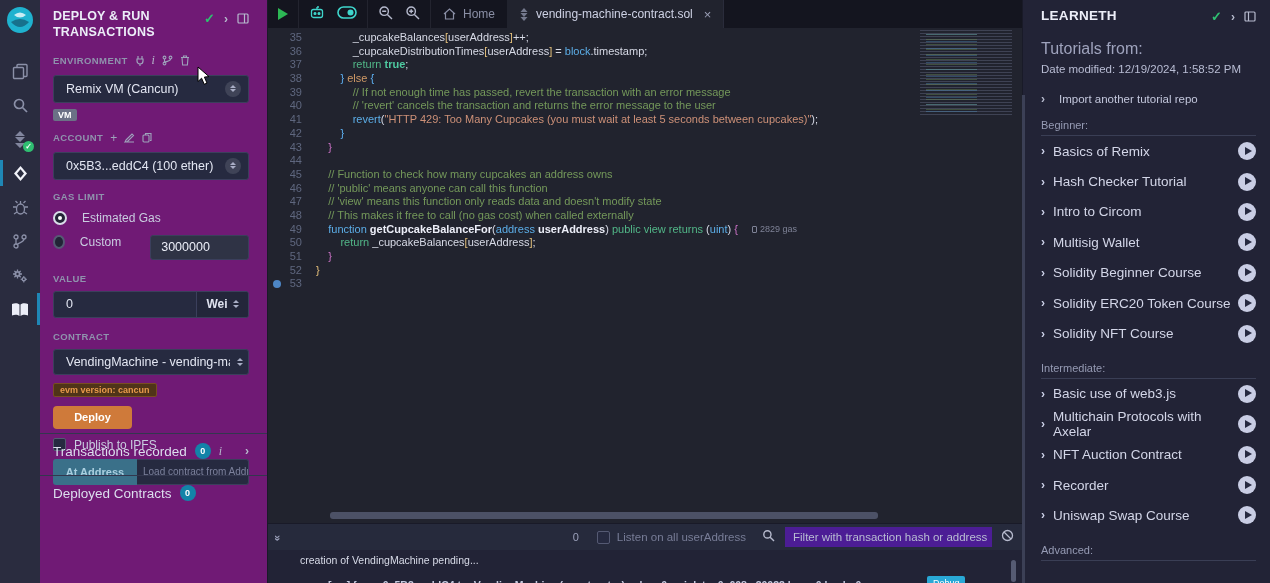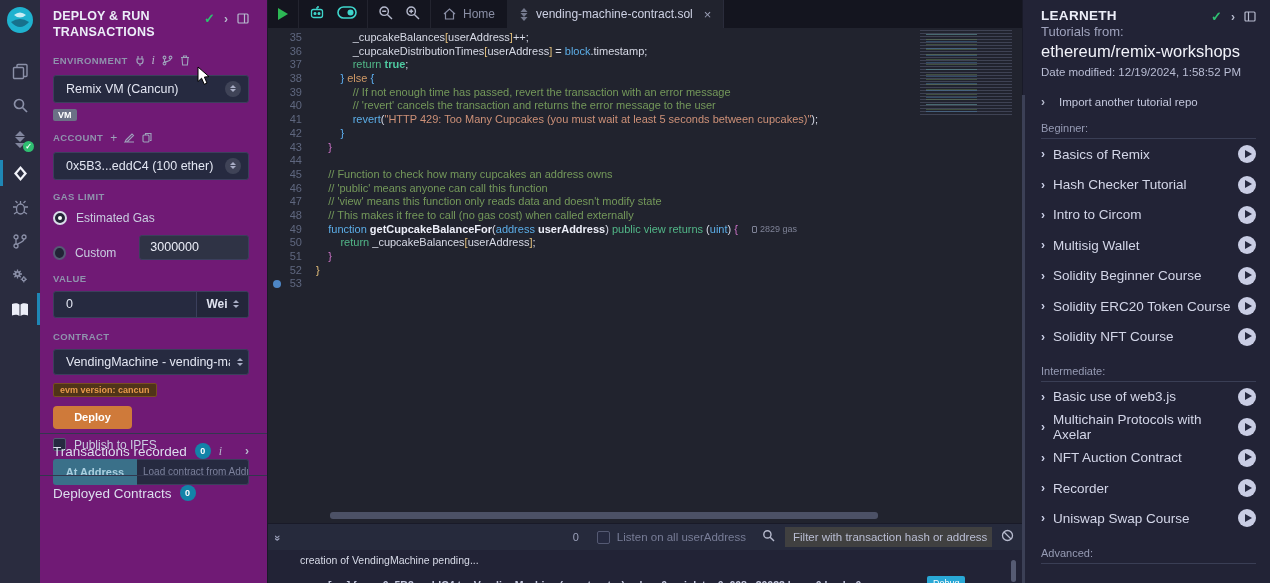--- a/index.html
+++ b/index.html
@@ -24,21 +24,21 @@
   .chev{color:#b6bacd;font-size:12px;font-weight:bold;}
   .label-row{display:flex;align-items:center;gap:7px;margin-top:12px;}
   .sp-label{font-size:9.5px;letter-spacing:.4px;color:#8f93ad;font-weight:bold;}
   .mini-ic{color:#9ea3bb;display:flex;align-items:center;}
   .select{position:relative;margin-top:7px;height:28px;background:#262a40;border:1px solid #3b3f5c;border-radius:3px;display:flex;align-items:center;padding:0 30px 0 12px;font-size:12.5px;color:#e3e6f2;}
   .select .val{white-space:nowrap;overflow:hidden;}
   .stepper{position:absolute;right:7px;top:50%;transform:translateY(-50%);width:16px;height:16px;border-radius:50%;background:#3f4357;display:flex;flex-direction:column;align-items:center;justify-content:center;gap:1px;}
   .tri-up{width:0;height:0;border-left:3px solid transparent;border-right:3px solid transparent;border-bottom:3px solid #a9aec6;}
   .tri-dn{width:0;height:0;border-left:3px solid transparent;border-right:3px solid transparent;border-top:3px solid #a9aec6;}
   .badge-vm{display:inline-block;margin-top:6px;background:#6b7186;color:#fff;font-size:9px;font-weight:bold;padding:1px 5px;border-radius:2px;}
-  .radio-row{display:flex;align-items:flex-end;gap:9px;margin-top:9px;font-size:12px;color:#c9cde0;}
+  .radio-row{display:flex;align-items:flex-start;gap:15px;margin-top:9px;font-size:12px;color:#c9cde0;}
   .radio{width:14px;height:14px;border-radius:50%;border:2px solid #d8dbe8;position:relative;background:#222336;}
   .radio.sel::after{content:"";position:absolute;left:3px;top:3px;width:4px;height:4px;border-radius:50%;background:#fff;}
   .radio.un{border-color:#555a73;}
   .gas-input{margin-left:14px;width:120px;height:25px;background:#2f3345;border:1px solid #3b3f5c;border-radius:3px;color:#eceef8;font-size:12.5px;padding:0 10px;display:flex;align-items:center;}
   .value-row{display:flex;margin-top:7px;height:27px;border:1px solid #3b3f5c;border-radius:3px;background:#262a40;overflow:hidden;}
   .value-in{flex:1;display:flex;align-items:center;padding:0 12px;font-size:12.5px;color:#e3e6f2;}
   .unit{width:52px;border-left:1px solid #3b3f5c;background:#23263a;display:flex;align-items:center;justify-content:center;gap:5px;font-size:12px;font-weight:bold;color:#dfe2ef;}
   .unit .arrows{display:flex;flex-direction:column;gap:2px;}
   .badge-evm{display:inline-block;margin-top:8px;background:#4f3418;border:1px solid #7a4d22;color:#e89a4b;font-size:9px;font-weight:bold;padding:1px 6px;border-radius:2px;}
   .btn-deploy{margin-top:9px;width:79px;height:23px;background:#cf7a3a;border:none;border-radius:4px;color:#fff;font-size:11px;font-weight:bold;display:flex;align-items:center;justify-content:center;}
@@ -80,34 +80,34 @@
                  repeating-linear-gradient(180deg, rgba(116,152,90,.45) 0 1px, transparent 1px 5px);}
   #hscroll{position:absolute;left:62px;top:484px;width:548px;height:7px;border-radius:3px;background:#4c5166;}
 
   
   #terminal{position:absolute;left:0;right:0;bottom:0;height:60px;background:#222336;border-top:1px solid #191a28;}
   #term-bar{height:26px;background:#262a3c;display:flex;align-items:center;padding:0 8px;}
   .dbl-chev{color:#9ba0ba;font-size:11px;font-weight:bold;transform:rotate(90deg);letter-spacing:-2px;}
   .term-count{margin-left:auto;color:#9ba0ba;font-size:11px;}
   .term-listen{display:flex;align-items:center;gap:7px;margin-left:18px;color:#787d97;font-size:11.5px;}
   .term-search{margin-left:16px;color:#b6bacd;}
-  .term-filter{margin-left:10px;width:207px;height:20px;background:#404040;color:#b9bdd3;font-size:11.5px;display:flex;align-items:center;padding:0 8px;white-space:nowrap;overflow:hidden;}
+  .term-filter{margin-left:10px;width:207px;height:20px;background:#4c1d95;color:#b9bdd3;font-size:11.5px;display:flex;align-items:center;padding:0 8px;white-space:nowrap;overflow:hidden;}
   .term-block{margin-left:9px;color:#b6bacd;}
   #term-log{position:relative;height:34px;overflow:hidden;font-family:"DejaVu Sans Mono",monospace;}
   .tlog1{position:absolute;left:32px;top:4px;font-size:10.5px;color:#d8dbe8;}
   .tlog2{position:absolute;left:60px;top:29px;font-size:10.5px;color:#c6cadf;font-weight:bold;white-space:nowrap;}
   .btn-debug{position:absolute;left:659px;top:26px;width:38px;height:14px;background:#29a8d6;color:#fff;font-size:9px;border:none;border-radius:2px;}
   #vscroll{position:absolute;right:6px;bottom:2px;width:5px;height:22px;border-radius:3px;background:#565b73;}
 
   
   #learneth{position:absolute;left:1022px;top:0;width:248px;height:583px;background:#222336;border-left:1px solid #191a28;padding:0 14px 0 18px;overflow:hidden;}
   #ln-scrolltrack{position:absolute;left:1022px;top:95px;width:3px;height:488px;background:#3c4056;}
   .ln-header{display:flex;align-items:center;padding-top:6px;}
   .ln-title{font-size:13.5px;font-weight:bold;color:#eceef8;letter-spacing:.3px;}
-  .ln-sub{font-size:13px;color:#9fa3bd;}
+  .ln-sub{margin-top:16px;font-size:16px;color:#9fa3bd;}
   .ln-repo{margin-top:3px;font-size:16.5px;color:#f2f3fa;}
   .ln-date{margin-top:5px;font-size:11.5px;color:#b9bdd4;}
   .ln-import{display:flex;align-items:center;gap:14px;margin-top:17px;font-size:11.5px;color:#c3c7dc;}
   .ln-sec-label{margin-top:13px;font-size:11px;color:#969bb4;}
   .ln-hr{height:1px;background:#3a3e55;margin-top:4px;}
   .ln-item{display:flex;align-items:center;height:30.4px;}
   .ln-item .ichev{color:#cdd1e8;font-size:12px;font-weight:bold;margin-right:8px;}
   .ln-item .ititle{font-size:13.5px;color:#d3d6e8;}
   .play-btn{margin-left:auto;width:18px;height:18px;border-radius:50%;background:#c9cde4;position:relative;}
   .play-btn::after{content:"";position:absolute;left:7px;top:4.5px;width:0;height:0;border-top:4.5px solid transparent;border-bottom:4.5px solid transparent;border-left:7px solid #262940;}
@@ -429,21 +429,20 @@
         <span class="chev">›</span>
         <span class="mini-ic">
             <svg width="12" height="11" viewBox="0 0 12 11" fill="none" stroke="#b6bacd" stroke-width="1.2">
               <rect x="1" y="1" width="10" height="9" rx="1"></rect>
               <path d="M4.5 1v9"></path>
             </svg>
           </span>
       </div>
     </div>
     <div class="ln-sub">Tutorials from:</div>
-    <div class="ln-repo">ethereum/remix-workshops</div>
     <div class="ln-date">Date modified: 12/19/2024, 1:58:52 PM</div>
     <div class="ln-import">
       <span class="chev">›</span>
       <span>Import another tutorial repo</span>
     </div>
     <div id="ln-sections">
         <div class="ln-sec-label">Beginner:</div>
         <div class="ln-hr"></div>
         <div class="ln-item">
           <span class="ichev">›</span>

